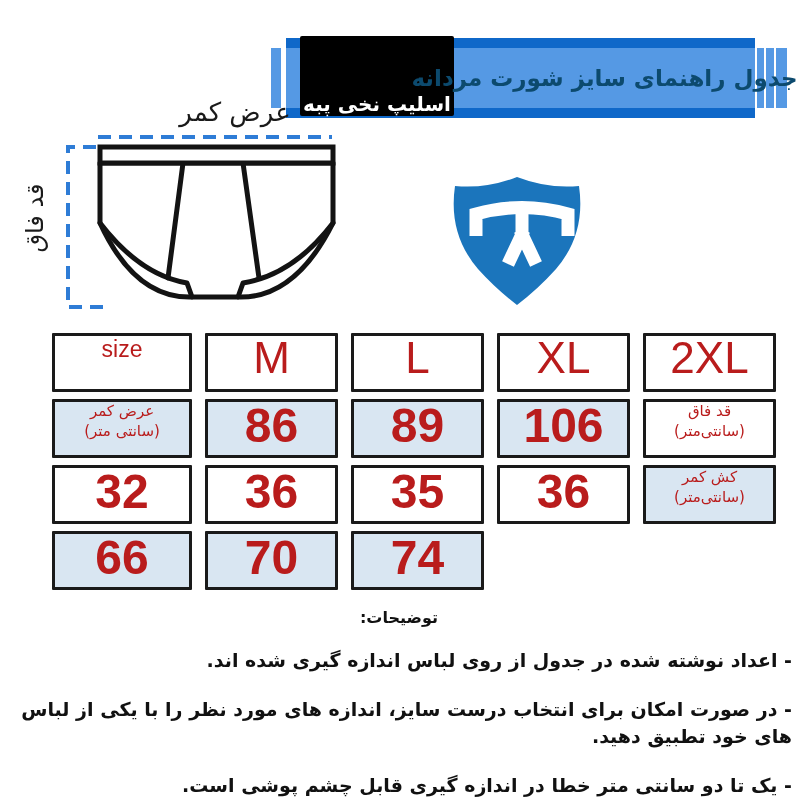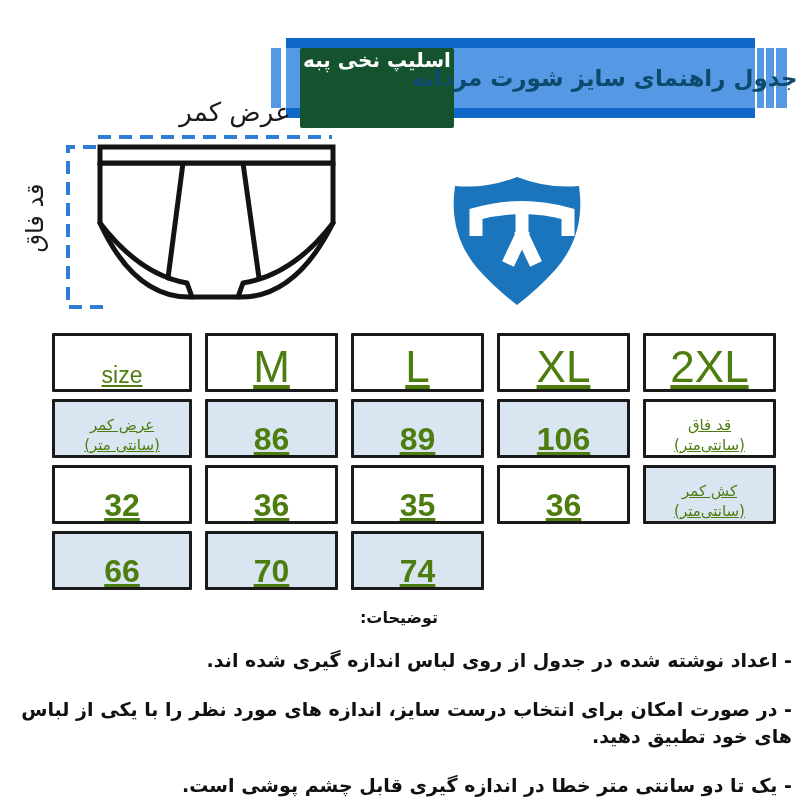--- a/index.html
+++ b/index.html
@@ -9,22 +9,22 @@
   }
   
   .banner-backing{position:absolute;left:286px;top:38px;width:469px;height:80px;background:#0f68c9;}
   .banner-bar{position:absolute;left:286px;top:48px;width:469px;height:60px;background:#5599e4;}
   .banner-left-stripe{position:absolute;left:271px;top:48px;width:10px;height:60px;background:#5599e4;}
   .banner-tail{position:absolute;top:48px;height:60px;background:#5599e4;}
   .tail-1{left:757px;width:7px;}
   .tail-2{left:766px;width:8px;}
   .tail-3{left:776px;width:11px;}
   .banner-product-box{
-    position:absolute;left:300px;top:36px;width:154px;height:80px;background:#14532d;border-radius:2px;
-    display:flex;align-items:flex-start;justify-content:center;margin-top:12px;
+    position:absolute;left:300px;top:36px;width:154px;height:80px;background:#000000;border-radius:2px;
+    display:flex;align-items:flex-end;justify-content:center;
   }
   .banner-product-box span{color:#fff;font-size:20px;font-weight:700;direction:rtl;}
   .banner-title{
     position:absolute;left:454px;top:48px;width:301px;height:60px;
     display:flex;align-items:center;justify-content:center;
     color:#0c4a6e;font-size:23px;font-weight:700;direction:rtl;white-space:nowrap;
   }
   
   .fig-width-label{
     position:absolute;left:160px;top:97px;width:150px;text-align:center;
@@ -39,27 +39,27 @@
   
   .size-table{
     position:absolute;left:52px;top:333px;
     display:grid;
     grid-template-columns:140px 133px 133px 133px 133px;
     grid-auto-rows:59px;
     column-gap:13px;row-gap:7px;
   }
   .cell{
     border:3px solid #1a1a1a;background:#fff;border-radius:1px;
-    display:flex;flex-direction:column;align-items:center;justify-content:flex-end;
-    color:#4d7c0f;box-sizing:border-box;text-decoration:underline;
+    display:flex;flex-direction:column;align-items:center;justify-content:flex-start;
+    color:#b91c1c;box-sizing:border-box;
   }
   .cell.shaded{background:#d9e6f2;}
   .cell .size-word{font-size:23px;font-weight:500;font-family:"Liberation Sans", sans-serif;}
   .cell .size-letter{font-size:44px;font-weight:400;font-family:"Liberation Sans", sans-serif;line-height:1;}
-  .cell .num{font-size:32px;font-weight:700;font-family:"Liberation Sans", sans-serif;line-height:1;}
+  .cell .num{font-size:48px;font-weight:700;font-family:"Liberation Sans", sans-serif;line-height:1;}
   .cell .fa-label{font-size:15px;line-height:1.3;direction:rtl;text-align:center;}
   
   .notes{
     position:absolute;left:8px;top:608px;width:784px;direction:rtl;text-align:right;color:#111;
   }
   .notes-title{font-size:16px;font-weight:700;margin:0 2px 20px 0;text-align:center;}
   .note-item{font-size:19px;font-weight:700;line-height:1.45;margin:0 0 21px 0;}
 </style>
 </head>
 <body>

